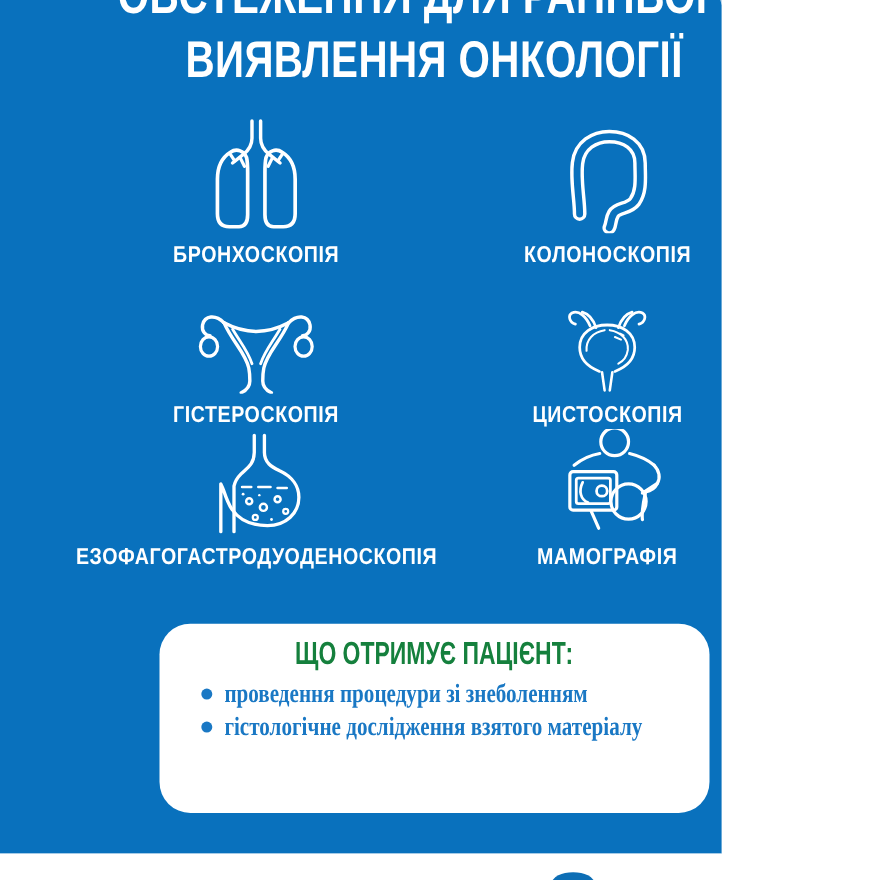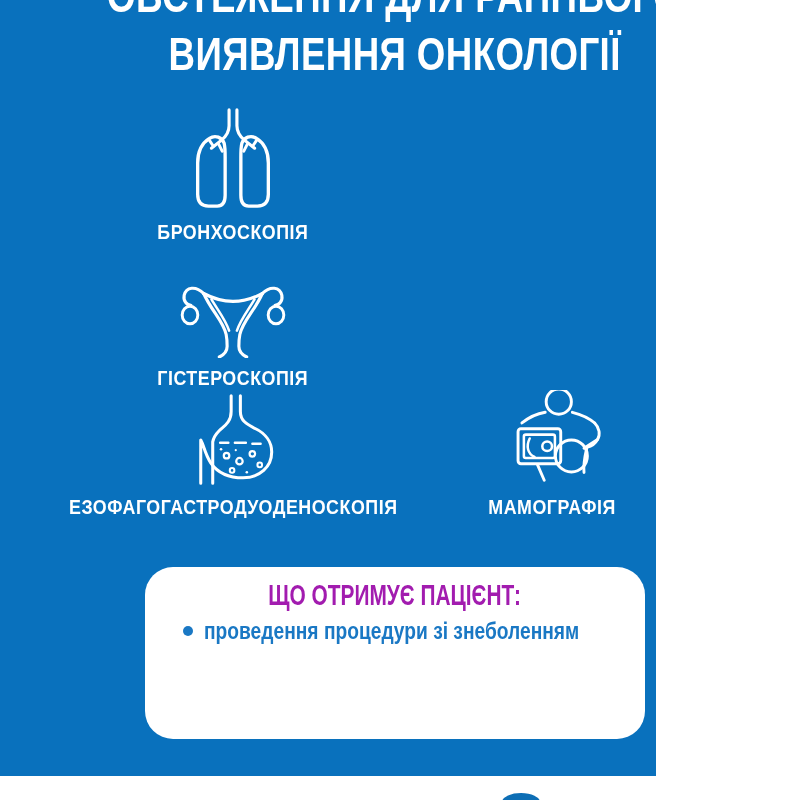--- a/index.html
+++ b/index.html
@@ -29,25 +29,25 @@
   .c2{left:362px;}
   .row1{top:100px;}  .row1 .icon-box{height:112px;}
   .row2{top:270px;}  .row2 .icon-box{height:88px;}
   .row3{top:390px;}  .row3 .icon-box{height:97px;}
   
   .benefits{
     position:absolute;left:145px;top:567px;width:500px;height:172px;
     background:#ffffff;border-radius:28px;padding:11px 18px 0 18px;
   }
   .benefits-heading{
-    text-align:center;color:#a21caf;font-weight:bold;font-size:29px;line-height:34px;
+    text-align:center;color:#15803d;font-weight:bold;font-size:29px;line-height:34px;
     white-space:nowrap;
   }
   .benefits-heading span{display:inline-block;transform:scaleX(0.72);transform-origin:center top;}
-  .benefits ul{list-style:none;margin:4px 0 0 0;padding:0 0 0 20px;}
+  .benefits ul{list-style:none;margin:4px 0 0 0;padding:0 0 0 20px;font-family:Liberation Serif, serif;}
   .benefits li{
     position:relative;padding-left:21px;line-height:30px;height:30px;
     color:#1A78C4;font-weight:bold;font-size:24px;white-space:nowrap;
   }
   .benefits li::before{
     content:"";position:absolute;left:0;top:10px;width:10px;height:10px;
     border-radius:50%;background:#1A78C4;
   }
   .benefits li span{display:inline-block;transform:scaleX(0.80);transform-origin:left top;}
   
@@ -77,37 +77,61 @@
           <path class="stroke" stroke-width="3.4" d="M46,38 C44,32 37,29 31,33 C23,38 19,47 19,58 L19,90 C19,98 23,102 30,102 L39,102 C45,102 47,98 47,91 L47,52 C47,46 47,42 46,38 Z"></path>
           <path class="stroke" stroke-width="3.4" d="M64,38 C66,32 73,29 79,33 C87,38 91,47 91,58 L91,90 C91,98 87,102 80,102 L71,102 C65,102 63,98 63,91 L63,52 C63,46 63,42 64,38 Z"></path>
           <path class="stroke" stroke-width="3.2" d="M51,4 L51,20 C51,27 48,31 43,35 L33,43"></path>
           <path class="stroke" stroke-width="3.2" d="M59,4 L59,20 C59,27 62,31 67,35 L77,43"></path>
           <path class="stroke" stroke-width="3" d="M40,38 L44,46 M35,41 L31,35 M70,38 L66,46 M75,41 L79,35"></path>
         </svg>
       </div>
       <span class="proc-label">БРОНХОСКОПІЯ</span>
     </div>
 
+    <div class="cell c2 row1">
+      <div class="icon-box">
+        <svg width="106" height="112" viewBox="0 0 110 116">
+          <path class="stroke" stroke-width="13" d="M29,98 C29,84 25,66 27,50 C29,33 43,25 57,25 C72,25 86,33 86,50 C86,63 88,76 81,86 C75,94 65,91 61,98 C58,103 59,107 57,111"></path>
+          <path d="M29,98 C29,84 25,66 27,50 C29,33 43,25 57,25 C72,25 86,33 86,50 C86,63 88,76 81,86 C75,94 65,91 61,98 C58,103 59,107 57,111" fill="none" stroke="#0971BD" stroke-width="6.5" stroke-linecap="round" stroke-linejoin="round"></path>
+        </svg>
+      </div>
+      <span class="proc-label">КОЛОНОСКОПІЯ</span>
+    </div>
 
     <div class="cell c1 row2">
       <div class="icon-box">
         <svg width="118" height="86" viewBox="0 0 120 88">
           <path class="stroke" stroke-width="3.2" d="M30,22 Q60,38 90,22"></path>
           <path class="stroke" stroke-width="3.2" d="M30,22 C38,40 50,50 53,64 C54,69 54,72 54,76 M54,76 C54,82 50,85 46,87"></path>
           <path class="stroke" stroke-width="3.2" d="M90,22 C82,40 70,50 67,64 C66,69 66,72 66,76 M66,76 C66,82 70,85 74,87"></path>
           <path class="stroke" stroke-width="2.6" d="M38,28 C45,40 52,48 56,60 M82,28 C75,40 68,48 64,60"></path>
           <path class="stroke" stroke-width="3.2" d="M30,22 C22,14 12,15 10,24 C9,30 13,34 17,34"></path>
           <path class="stroke" stroke-width="3.2" d="M90,22 C98,14 108,15 110,24 C111,30 107,34 103,34"></path>
           <ellipse class="stroke" stroke-width="3" cx="16" cy="44" rx="8" ry="9"></ellipse>
           <ellipse class="stroke" stroke-width="3" cx="104" cy="44" rx="8" ry="9"></ellipse>
         </svg>
       </div>
       <span class="proc-label">ГІСТЕРОСКОПІЯ</span>
     </div>
 
+    <div class="cell c2 row2">
+      <div class="icon-box">
+        <svg width="110" height="86" viewBox="0 0 110 110" style="height:86px;width:110px;">
+          <path class="stroke" stroke-width="3.2" d="M46,84 C33,79 23,70 23,56 C23,39 38,30 55,30 C72,30 87,39 87,56 C87,70 77,79 64,84"></path>
+          <path class="stroke" stroke-width="2.4" d="M31,60 C30,47 39,38 52,36 M58,36 C71,38 80,47 79,59 C78,66 74,72 68,75"></path>
+          <path class="stroke" stroke-width="3" d="M49,85 L52,106 M61,85 L58,106"></path>
+          <path class="stroke" stroke-width="3.2" d="M35,31 C31,21 22,12 14,16 C9,19 11,27 18,29"></path>
+          <path class="stroke" stroke-width="3.2" d="M42,33 C39,24 33,17 26,15"></path>
+          <path class="stroke" stroke-width="3.2" d="M75,31 C79,21 88,12 96,16 C101,19 99,27 92,29"></path>
+          <path class="stroke" stroke-width="3.2" d="M68,33 C71,24 77,17 84,15"></path>
+          <path class="stroke" stroke-width="2.4" d="M64,44 L71,47 M70,40 L74,42"></path>
+        </svg>
+      </div>
+      <span class="proc-label">ЦИСТОСКОПІЯ</span>
+    </div>
 
     <div class="cell c1 row3">
       <div class="icon-box">
         <svg width="102" height="94" viewBox="0 0 110 102">
           <path class="stroke" stroke-width="3.3" d="M63,3 L63,20 C63,30 70,34 78,38 C91,44 97,54 97,64 C97,80 84,92 66,92 C50,92 38,86 31,76 C27,70 25,64 23,58 C22,55 21,53 20,51 L20,98"></path>
           <path class="stroke" stroke-width="3.3" d="M53,3 L53,20 C53,32 45,36 40,41 C36,45 34,48 33,53 L33,98"></path>
           <path class="stroke" stroke-width="2.6" d="M41,54 L50,54 M57,54 L69,54 M76,55 L85,55"></path>
           <circle class="stroke" stroke-width="2.4" cx="48" cy="68" r="3"></circle>
           <circle class="stroke" stroke-width="2.4" cx="62" cy="74" r="3.5"></circle>
           <circle class="stroke" stroke-width="2.4" cx="76" cy="66" r="3"></circle>
@@ -140,20 +164,21 @@
       </div>
       <span class="proc-label">МАМОГРАФІЯ</span>
     </div>
 
     <div class="benefits">
       <div class="benefits-heading">
         <span>ЩО ОТРИМУЄ ПАЦІЄНТ:</span>
       </div>
       <ul>
         <li><span>проведення процедури зі знеболенням</span></li>
+        <li><span>гістологічне дослідження взятого матеріалу</span></li>
       </ul>
     </div>
 
   </div>
 
   <div class="bottom-strip"></div>
   <div class="logo-arc"></div>
 </div>
 
 </body></html>

